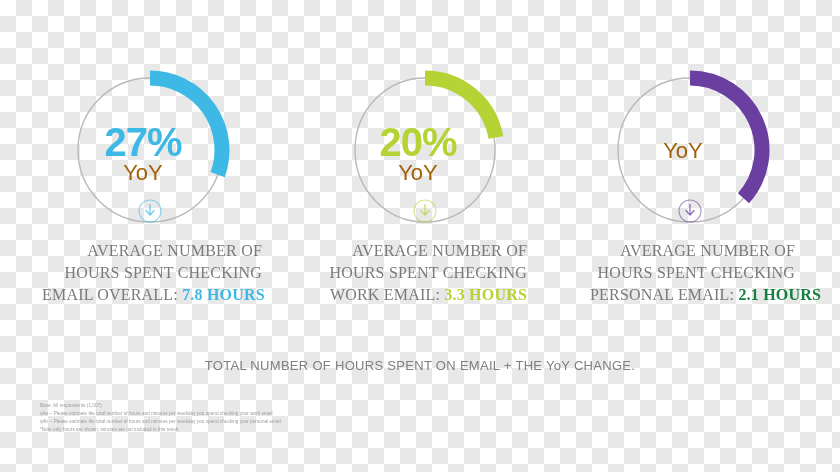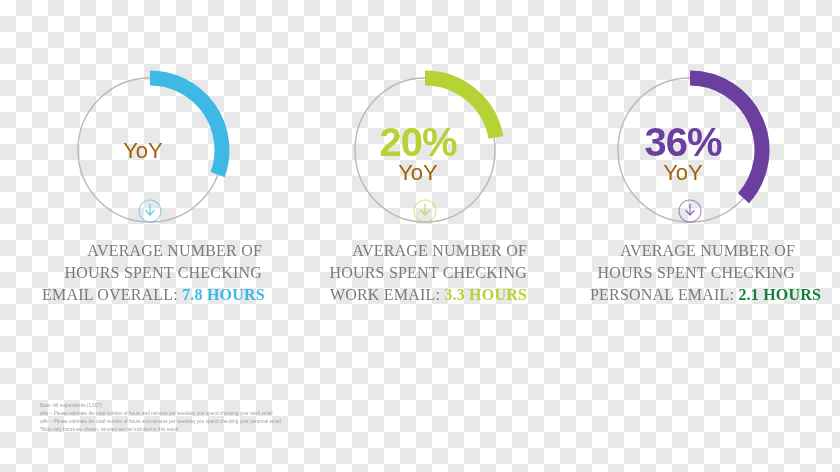--- a/index.html
+++ b/index.html
@@ -73,20 +73,21 @@
   <div class="gauges">
 
     <div class="gauge g1">
       <div class="ring-wrap">
         <svg width="180" height="160" viewBox="0 0 180 160">
           <ellipse cx="90" cy="80" rx="72" ry="72" fill="none" stroke="#b9b9b9" stroke-width="1.4"></ellipse>
           <path id="arc1" fill="none" stroke-width="15" stroke-linecap="butt" d="M 90.00 8.00 A 72 72 0 0 1 157.66 104.63" stroke="#3EB9E5"></path>
         </svg>
       </div>
       <div class="center-text">
+        <div class="pct" id="pct1" style="color: rgb(62, 185, 229);">27%</div>
         <div class="yoy">YoY</div>
       </div>
       <div class="arrow-badge">
         <svg width="26" height="26" viewBox="0 0 26 26">
           <circle id="abc1" cx="13" cy="13" r="11" fill="none" stroke-width="1.1" stroke="#3EB9E5" style="opacity: 0.55;"></circle>
           <path id="aba1" d="M13 6.5 L13 17 M9 12.5 L13 17.2 L17 12.5" fill="none" stroke-width="1.3" stroke-linecap="round" stroke-linejoin="round" stroke="#3EB9E5" style="opacity: 0.75;"></path>
         </svg>
       </div>
       <div class="caption cap1">
         <span>AVERAGE NUMBER OF</span><br>
@@ -122,39 +123,39 @@
     </div>
 
     <div class="gauge g3">
       <div class="ring-wrap">
         <svg width="180" height="160" viewBox="0 0 180 160">
           <ellipse cx="90" cy="80" rx="72" ry="72" fill="none" stroke="#b9b9b9" stroke-width="1.4"></ellipse>
           <path id="arc3" fill="none" stroke-width="15" stroke-linecap="butt" d="M 90.00 8.00 A 72 72 0 0 1 143.51 128.18" stroke="#6B3FA0"></path>
         </svg>
       </div>
       <div class="center-text">
-        <div class="pct" id="pct3" style="color: rgb(107, 63, 160);">36%</div>
         <div class="yoy">YoY</div>
       </div>
       <div class="arrow-badge">
         <svg width="26" height="26" viewBox="0 0 26 26">
           <circle id="abc3" cx="13" cy="13" r="11" fill="none" stroke-width="1.1" stroke="#6B3FA0" style="opacity: 0.55;"></circle>
           <path id="aba3" d="M13 6.5 L13 17 M9 12.5 L13 17.2 L17 12.5" fill="none" stroke-width="1.3" stroke-linecap="round" stroke-linejoin="round" stroke="#6B3FA0" style="opacity: 0.75;"></path>
         </svg>
       </div>
       <div class="caption cap3">
         <span>AVERAGE NUMBER OF</span><br>
         <span>HOURS SPENT CHECKING</span><br>
         <span>PERSONAL EMAIL:</span>
         <b id="val3" style="color: #15803d;">2.1 HOURS</b>
       </div>
     </div>
 
   </div>
 
+  <div class="total-line">TOTAL NUMBER OF HOURS SPENT ON EMAIL + THE YoY CHANGE.</div>
 
   <div class="fineprint">
     <div>Base: All respondents (1,007)</div>
     <div>q4a -- Please estimate the total number of hours and minutes per weekday you spend checking your work email</div>
     <div>q4b -- Please estimate the total number of hours and minutes per weekday you spend checking your personal email</div>
     <div>*Note only hours are shown, minutes are not included in this result.</div>
   </div>
 
 </div>
 

